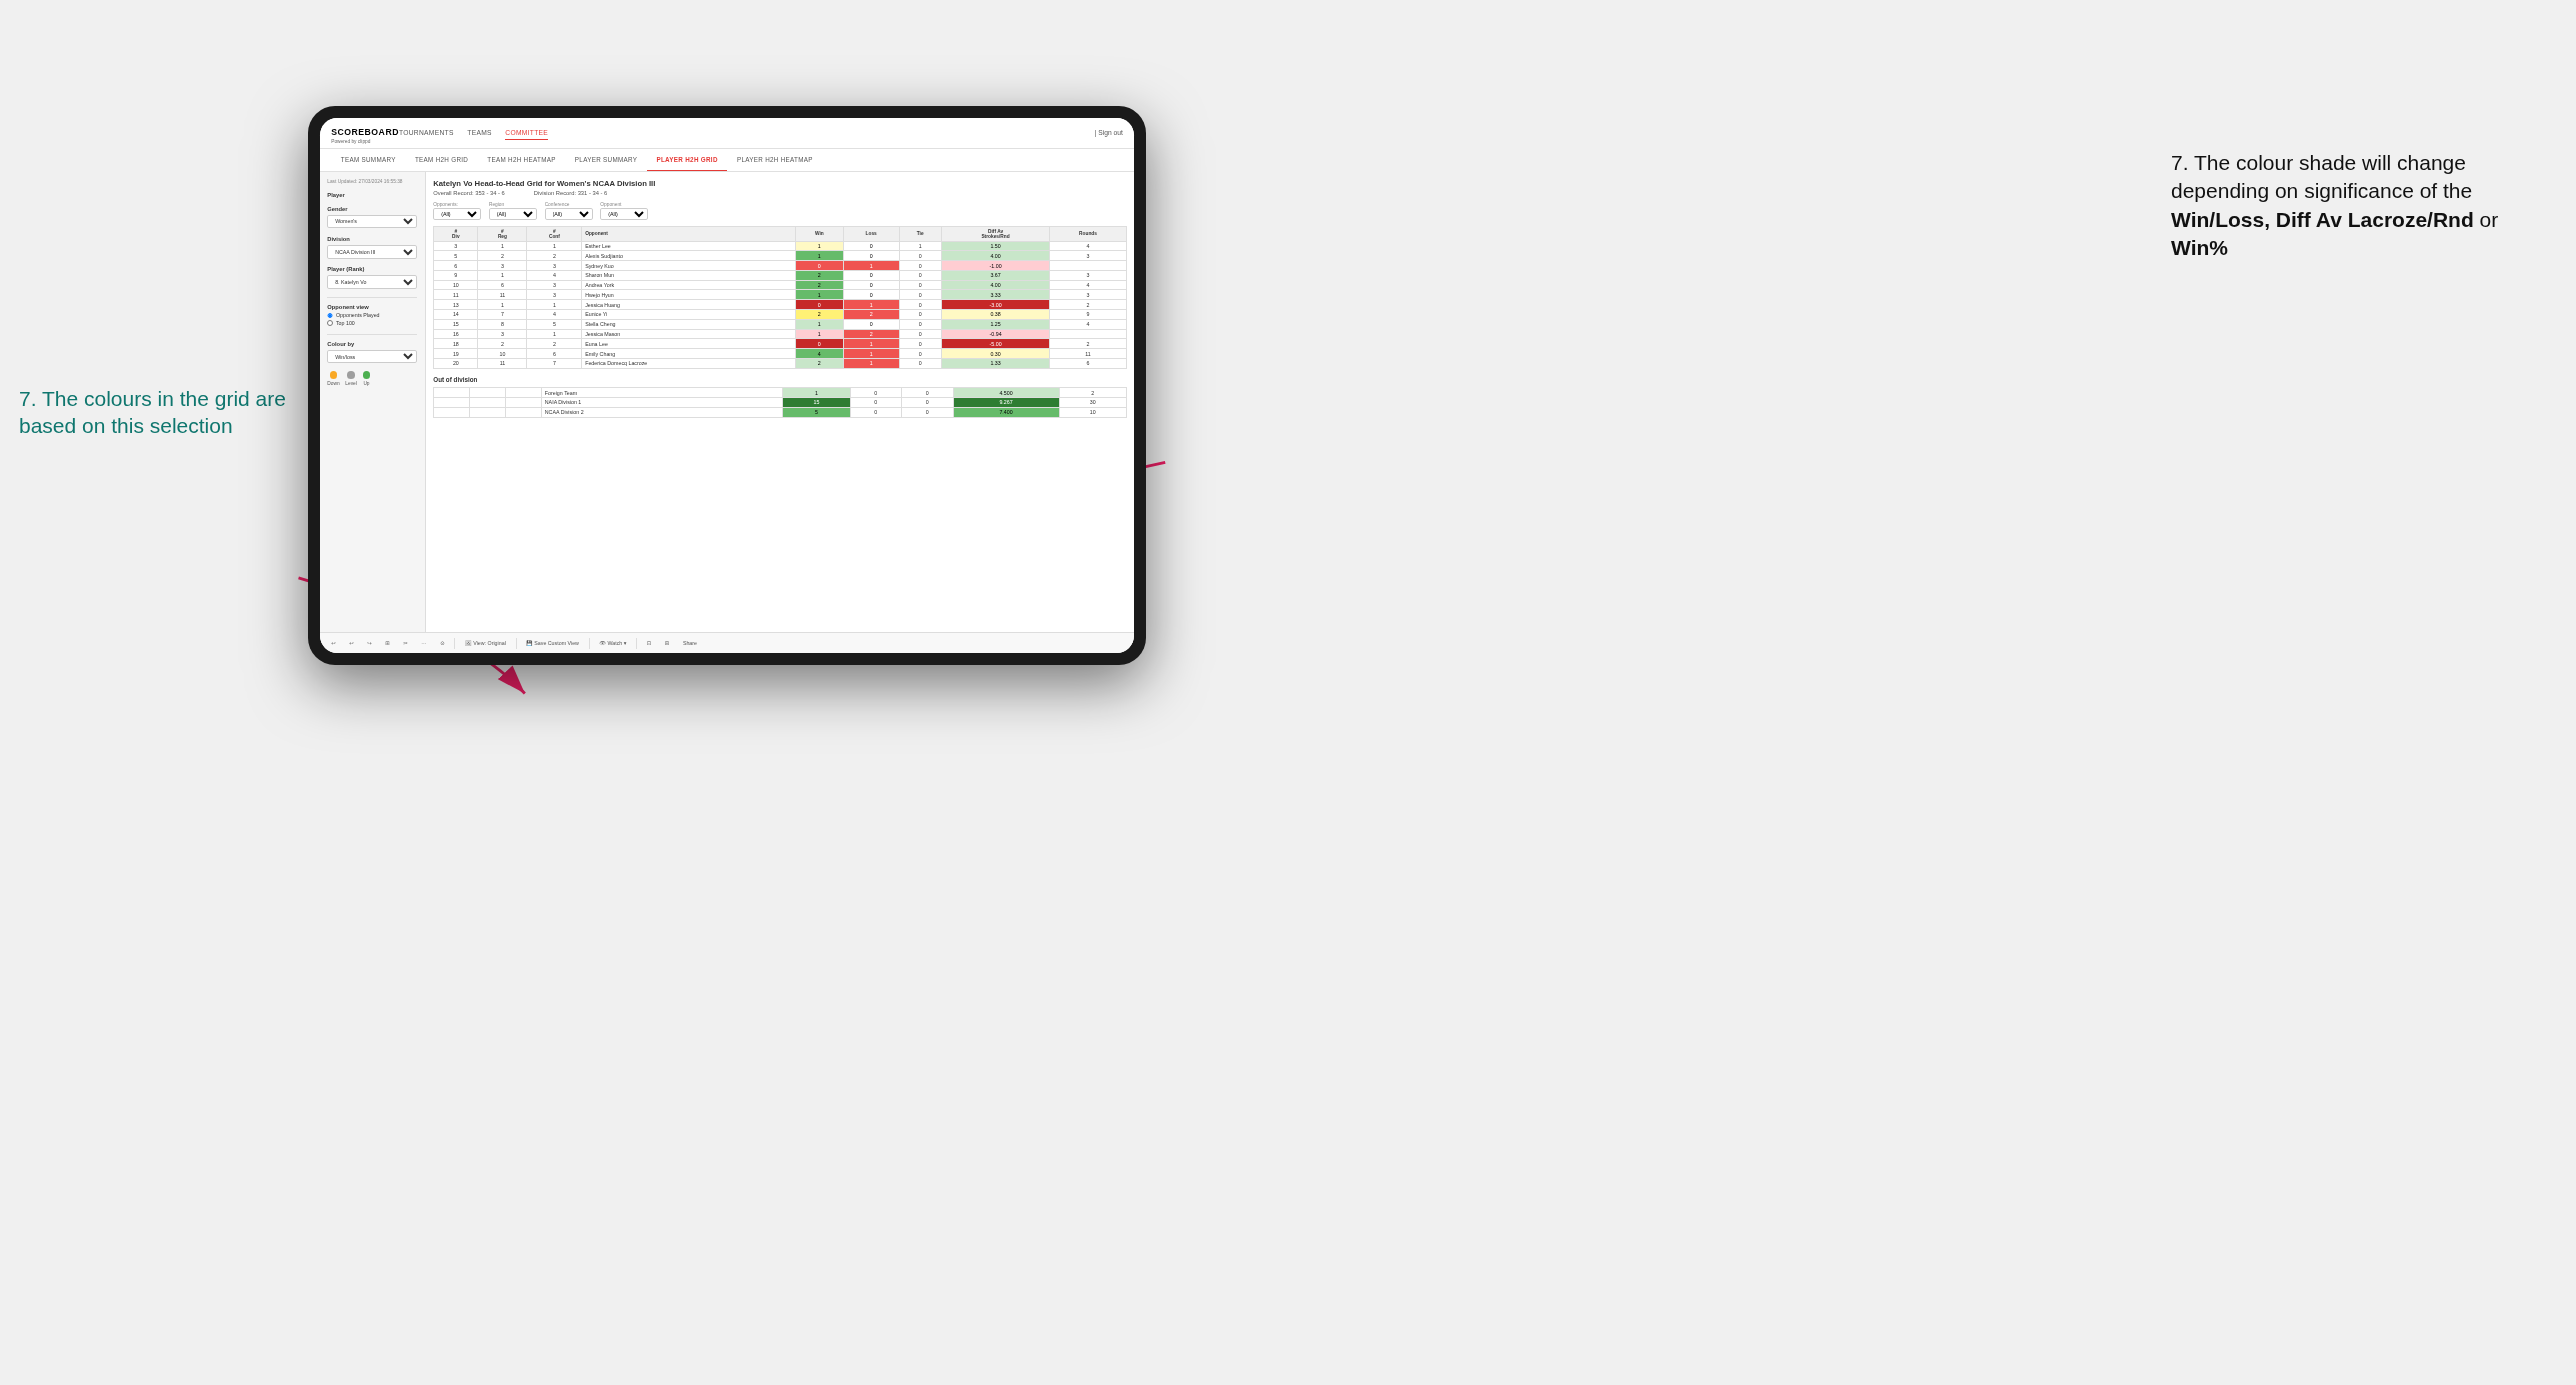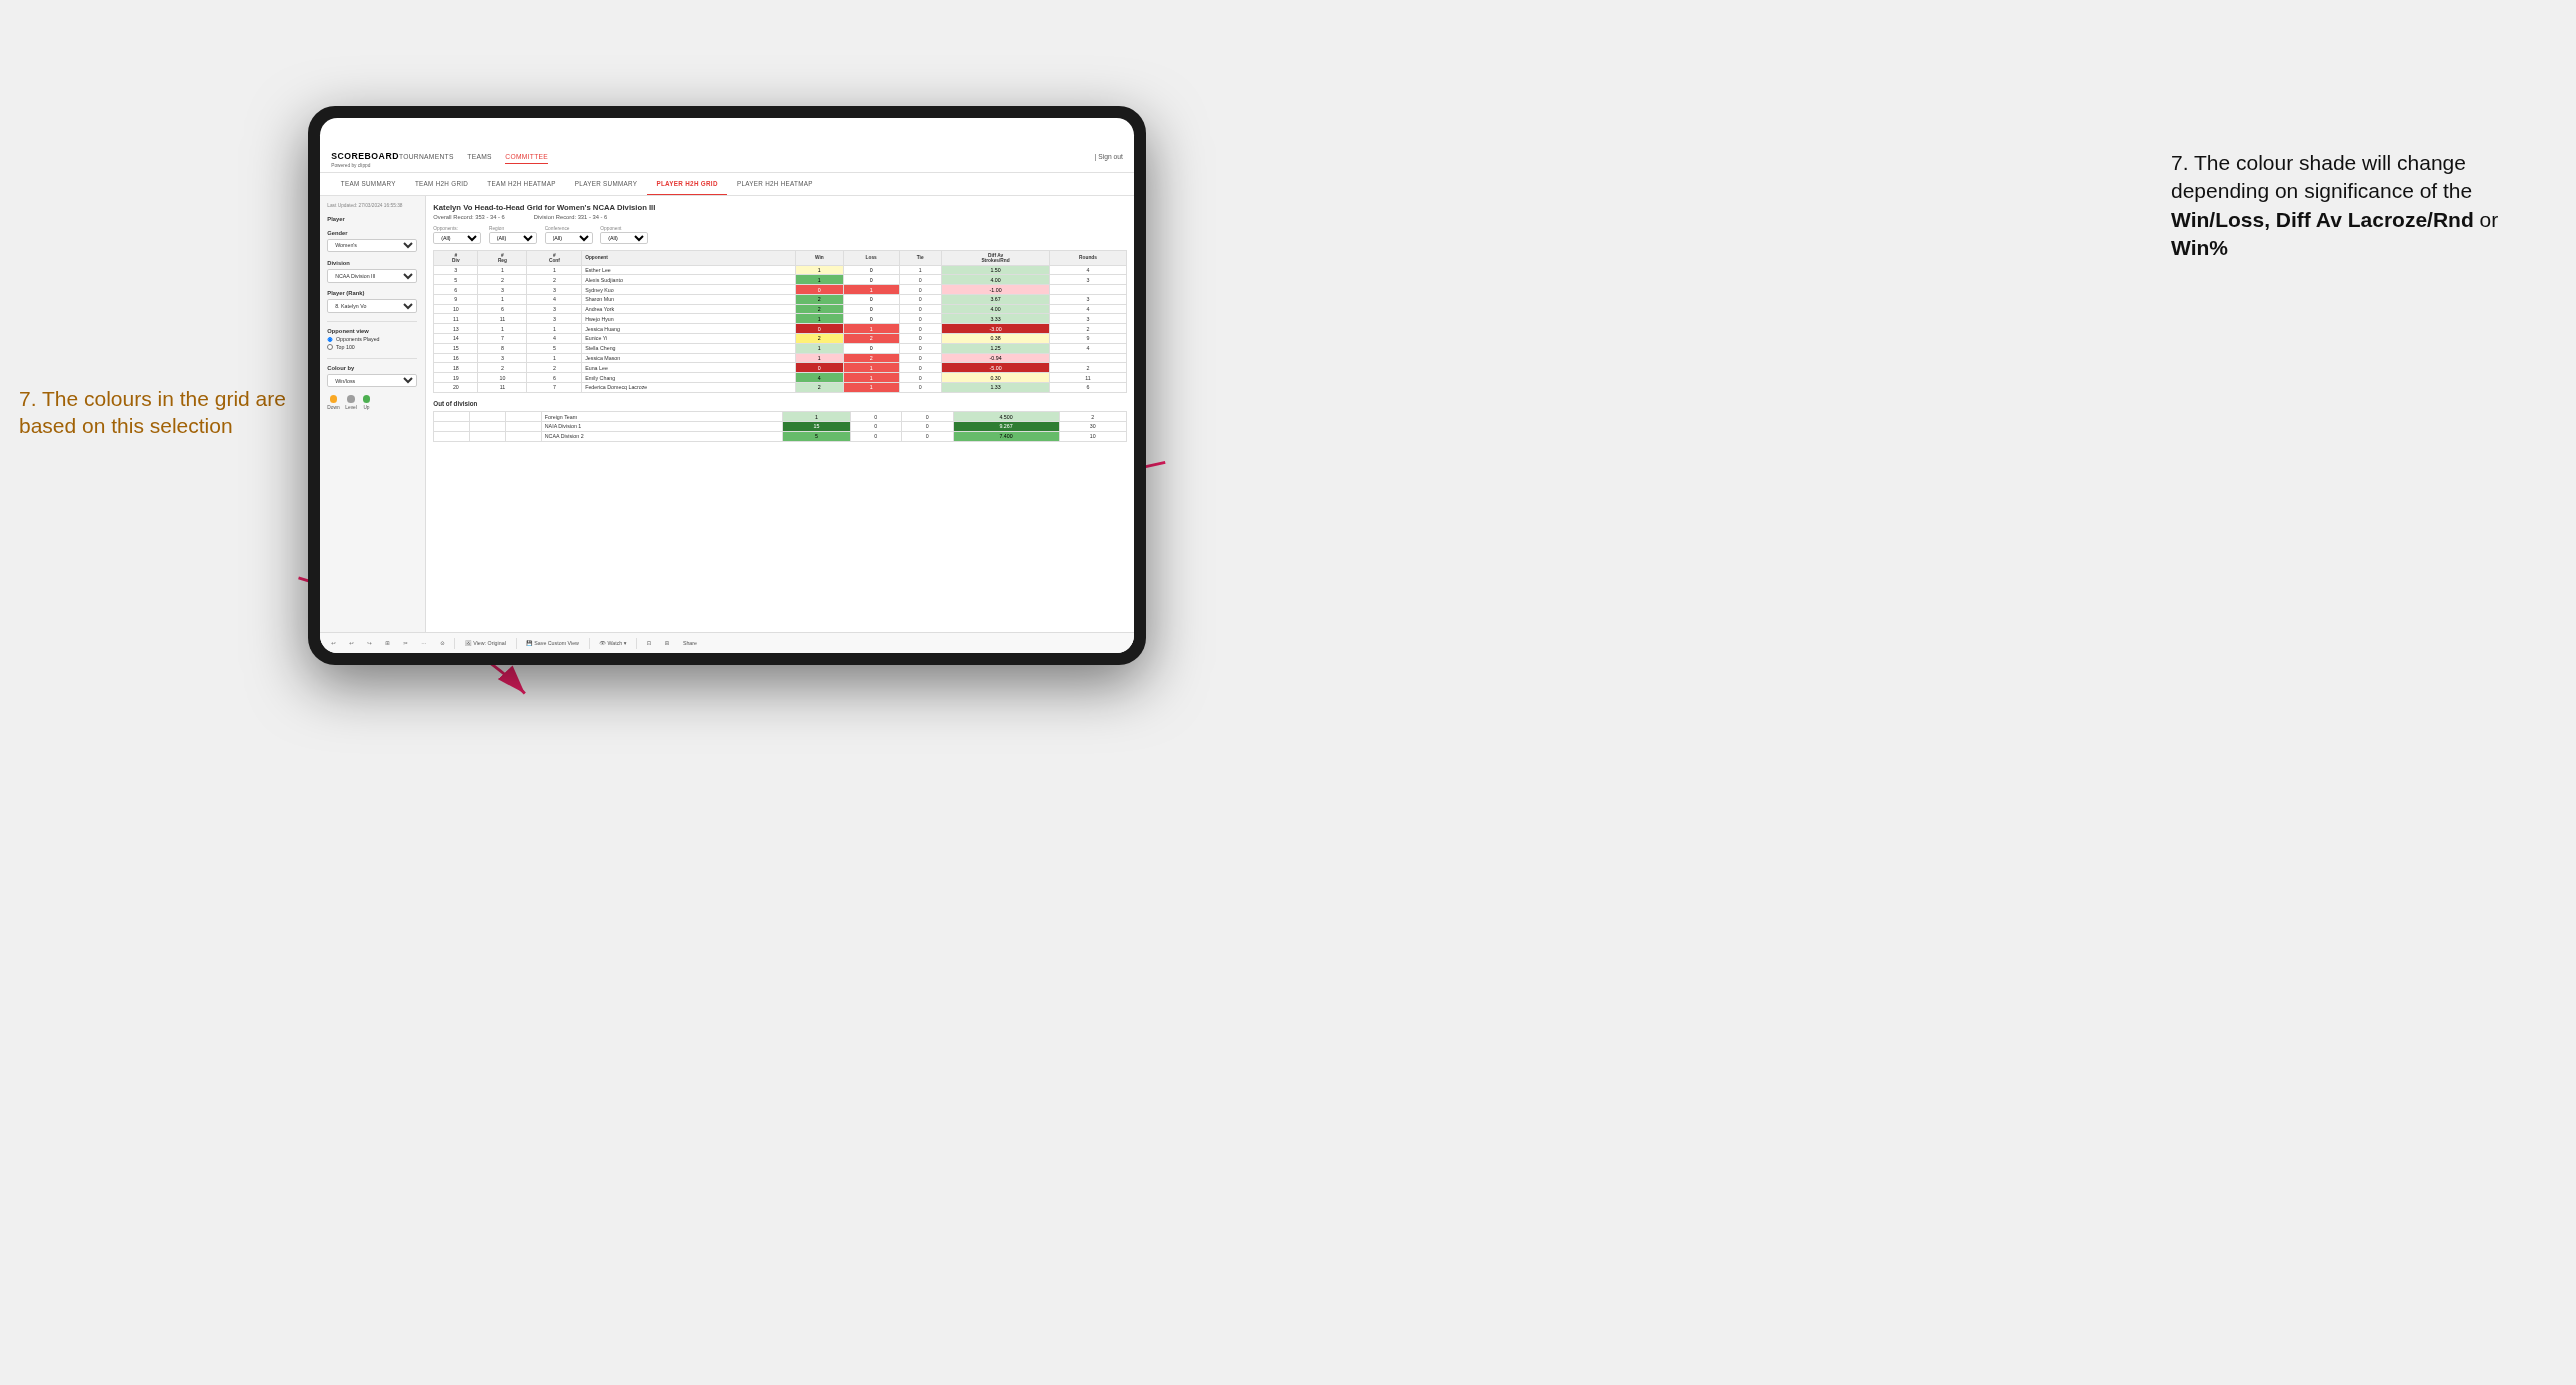--- a/index.html
+++ b/index.html
@@ -37,21 +37,20 @@
 
     
     .nav-bar {
       background: #fff;
       border-bottom: 1px solid #e0e0e0;
       padding: 0 11.6px;
       display: flex;
       align-items: center;
       height: 31px;
       flex-shrink: 0;
-      margin-top: 24px;
     }
 
     .logo-sub {
       font-size: 4.8px;
       font-weight: 400;
       color: #666;
       display: block;
     }
 
     .nav-items {
@@ -317,21 +316,21 @@
       background: #ddd;
     }
 
     
     .annotation-left {
       position: absolute;
       left: 19px;
       top: 385px;
       width: 289px;
       font-size: 21px;
-      color: #a16207;
+      color: #0f766e;
       line-height: 1.3;
     }
 
     .annotation-right {
       position: absolute;
       right: 39px;
       top: 149px;
       width: 366px;
       font-size: 21px;
       color: #111;

